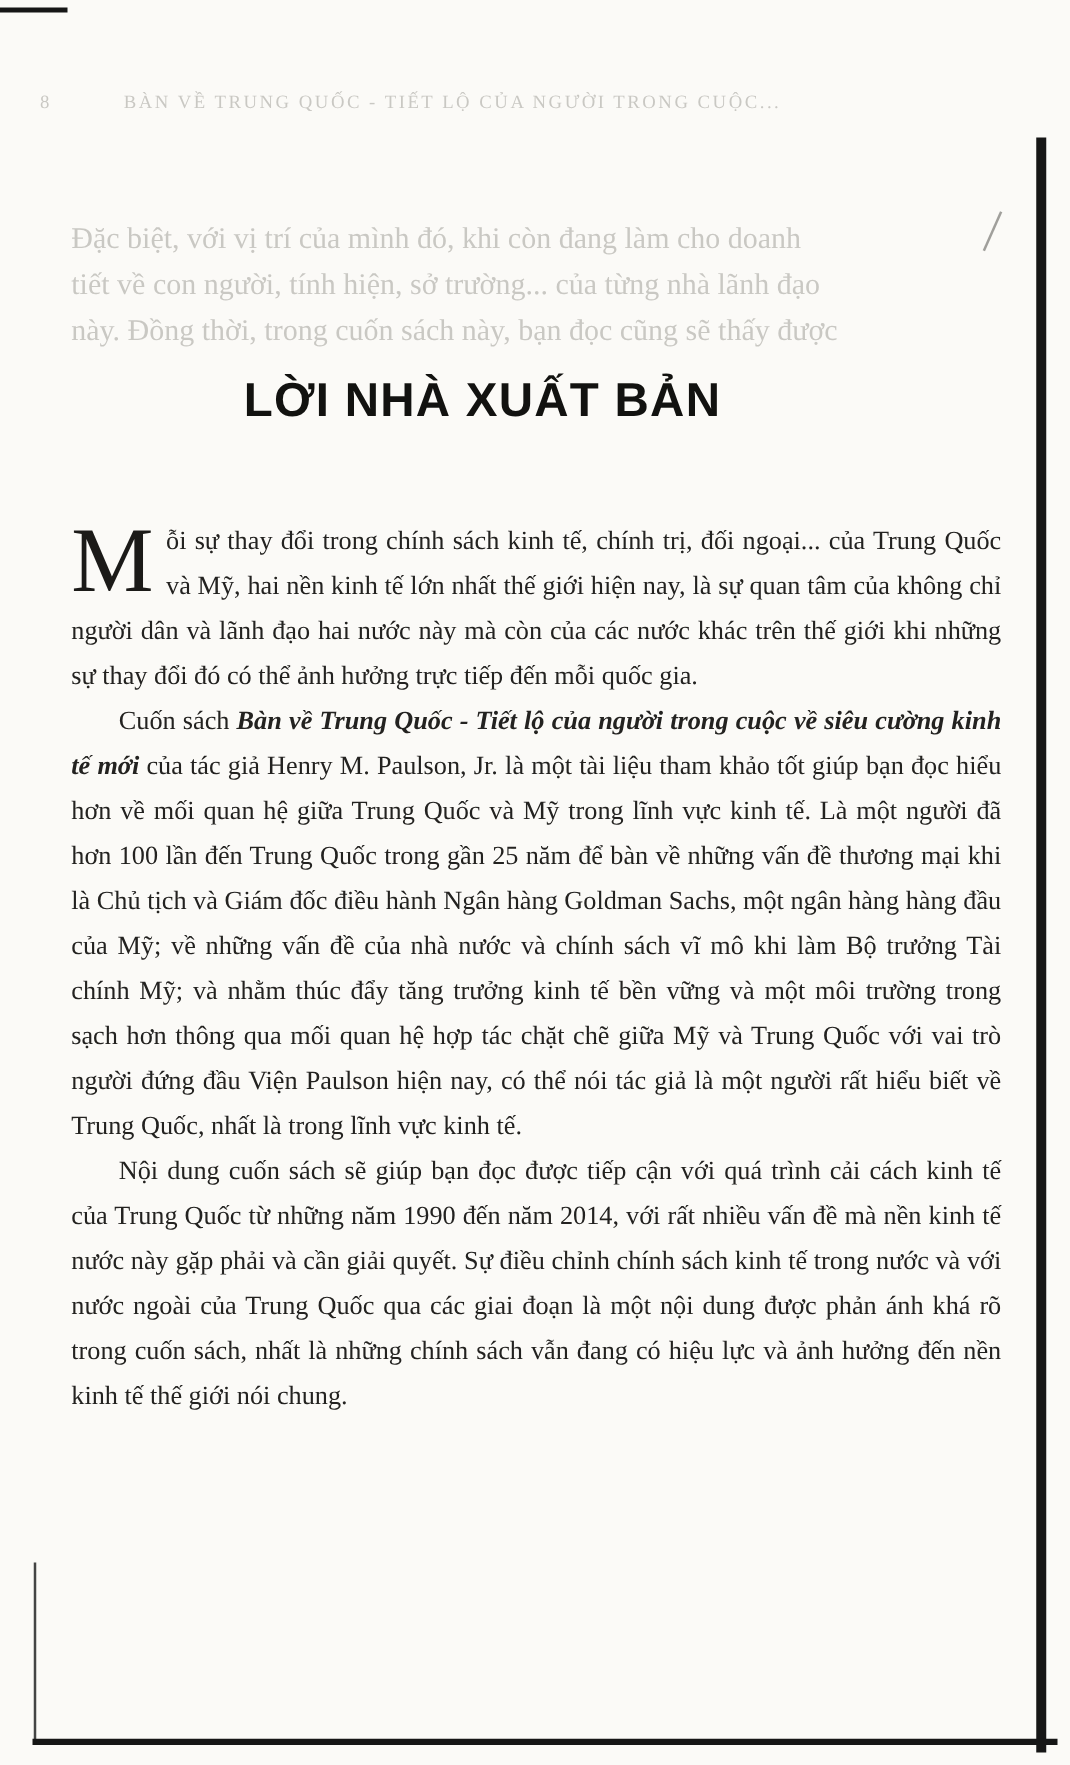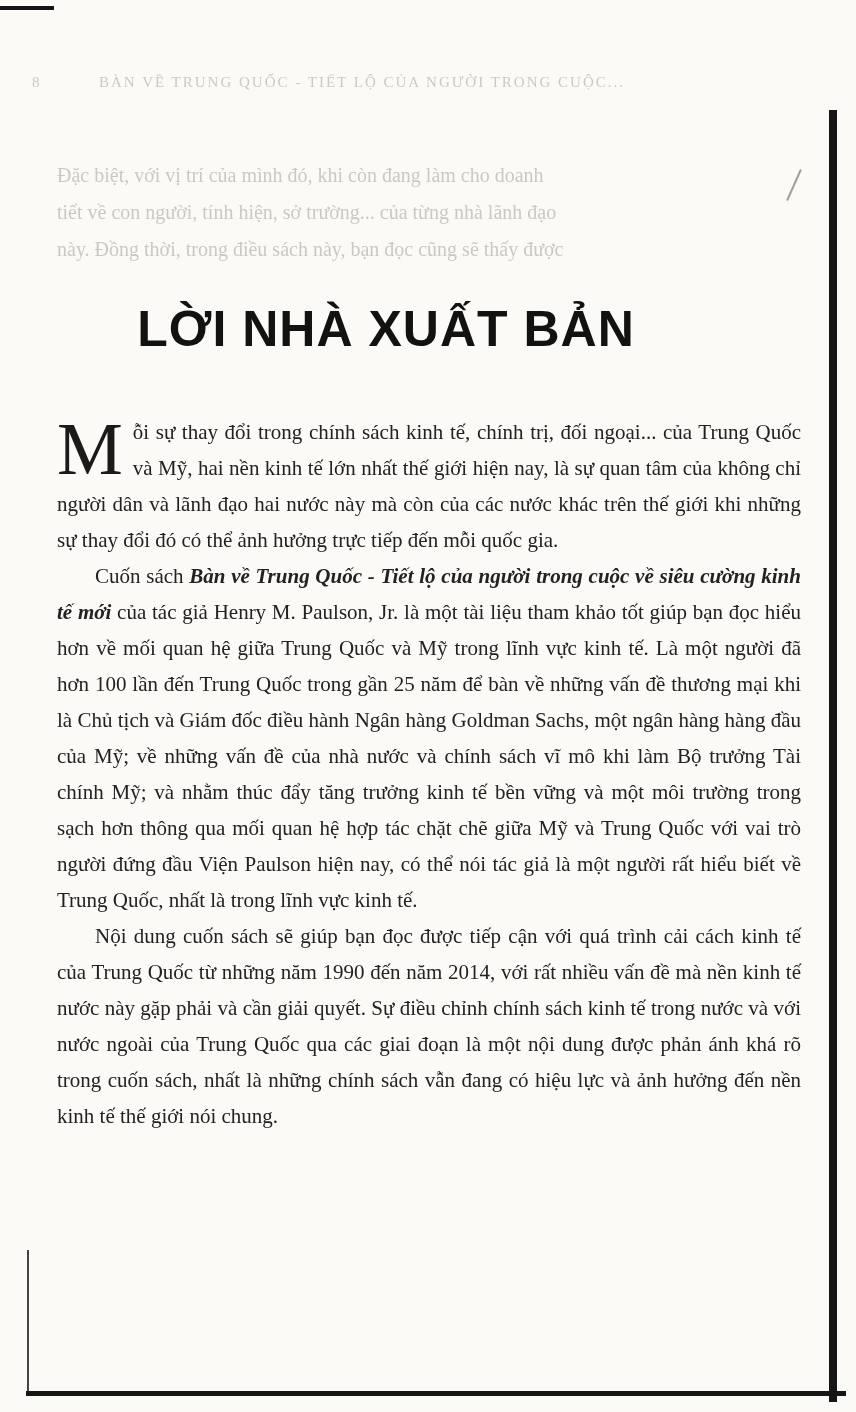--- a/index.html
+++ b/index.html
@@ -48,37 +48,37 @@
     left: 32px; top: 74px;
     width: 744px;
     font-size: 15px;
     letter-spacing: 1.5px;
     display: flex;
     gap: 58px;
     white-space: nowrap;
   }
   .running-header .hdr-title { letter-spacing: 2px; }
   .bleed-block {
-    left: 57px; top: 157px;
+    left: 57px; top: 173px;
     width: 744px;
-    font-size: 20px;
+    font-size: 24px;
     line-height: 37px;
     white-space: nowrap;
   }
 
   
   .chapter-title {
     position: absolute;
     z-index: 3;
     left: 0; top: 300px;
     width: 772px;
     text-align: center;
     font-family: "Liberation Sans", "DejaVu Sans", sans-serif;
     font-weight: 700;
-    font-size: 50px;
+    font-size: 38px;
     letter-spacing: 1px;
     color: #121210;
   }
   .content {
     position: absolute;
     z-index: 3;
     left: 57px; top: 414px;
     width: 744px;
     font-size: 21px;
     line-height: 36px;
@@ -116,21 +116,21 @@
   <div class="pen-mark"></div>
 
   <div class="bleed running-header">
     <span class="hdr-num">8</span>
     <span class="hdr-title">BÀN VỀ TRUNG QUỐC - TIẾT LỘ CỦA NGƯỜI TRONG CUỘC...</span>
   </div>
 
   <div class="bleed bleed-block" id="bleed-lines">
       <div>Đặc biệt, với vị trí của mình đó, khi còn đang làm cho doanh</div>
       <div>tiết về con người, tính hiện, sở trường... của từng nhà lãnh đạo</div>
-      <div>này. Đồng thời, trong điều sách này, bạn đọc cũng sẽ thấy được</div>
+      <div>này. Đồng thời, trong cuốn sách này, bạn đọc cũng sẽ thấy được</div>
     </div>
 
   <div class="chapter-title">LỜI NHÀ XUẤT BẢN</div>
 
   <div class="content" id="content">
       <p class="has-dropcap"><span class="dropcap">M</span><span>ỗi sự thay đổi trong chính sách kinh tế, chính trị, đối ngoại... của Trung Quốc và Mỹ, hai nền kinh tế lớn nhất thế giới hiện nay, là sự quan tâm của không chỉ người dân và lãnh đạo hai nước này mà còn của các nước khác trên thế giới khi những sự thay đổi đó có thể ảnh hưởng trực tiếp đến mỗi quốc gia.</span></p>
       <p><span>Cuốn sách </span><span class="bold-italic">Bàn về Trung Quốc - Tiết lộ của người trong cuộc về siêu cường kinh tế mới</span><span> của tác giả Henry M. Paulson, Jr. là một tài liệu tham khảo tốt giúp bạn đọc hiểu hơn về mối quan hệ giữa Trung Quốc và Mỹ trong lĩnh vực kinh tế. Là một người đã hơn 100 lần đến Trung Quốc trong gần 25 năm để bàn về những vấn đề thương mại khi là Chủ tịch và Giám đốc điều hành Ngân hàng Goldman Sachs, một ngân hàng hàng đầu của Mỹ; về những vấn đề của nhà nước và chính sách vĩ mô khi làm Bộ trưởng Tài chính Mỹ; và nhằm thúc đẩy tăng trưởng kinh tế bền vững và một môi trường trong sạch hơn thông qua mối quan hệ hợp tác chặt chẽ giữa Mỹ và Trung Quốc với vai trò người đứng đầu Viện Paulson hiện nay, có thể nói tác giả là một người rất hiểu biết về Trung Quốc, nhất là trong lĩnh vực kinh tế.</span></p>
       <p><span>Nội dung cuốn sách sẽ giúp bạn đọc được tiếp cận với quá trình cải cách kinh tế của Trung Quốc từ những năm 1990 đến năm 2014, với rất nhiều vấn đề mà nền kinh tế nước này gặp phải và cần giải quyết. Sự điều chỉnh chính sách kinh tế trong nước và với nước ngoài của Trung Quốc qua các giai đoạn là một nội dung được phản ánh khá rõ trong cuốn sách, nhất là những chính sách vẫn đang có hiệu lực và ảnh hưởng đến nền kinh tế thế giới nói chung.</span></p>
     </div>
 

